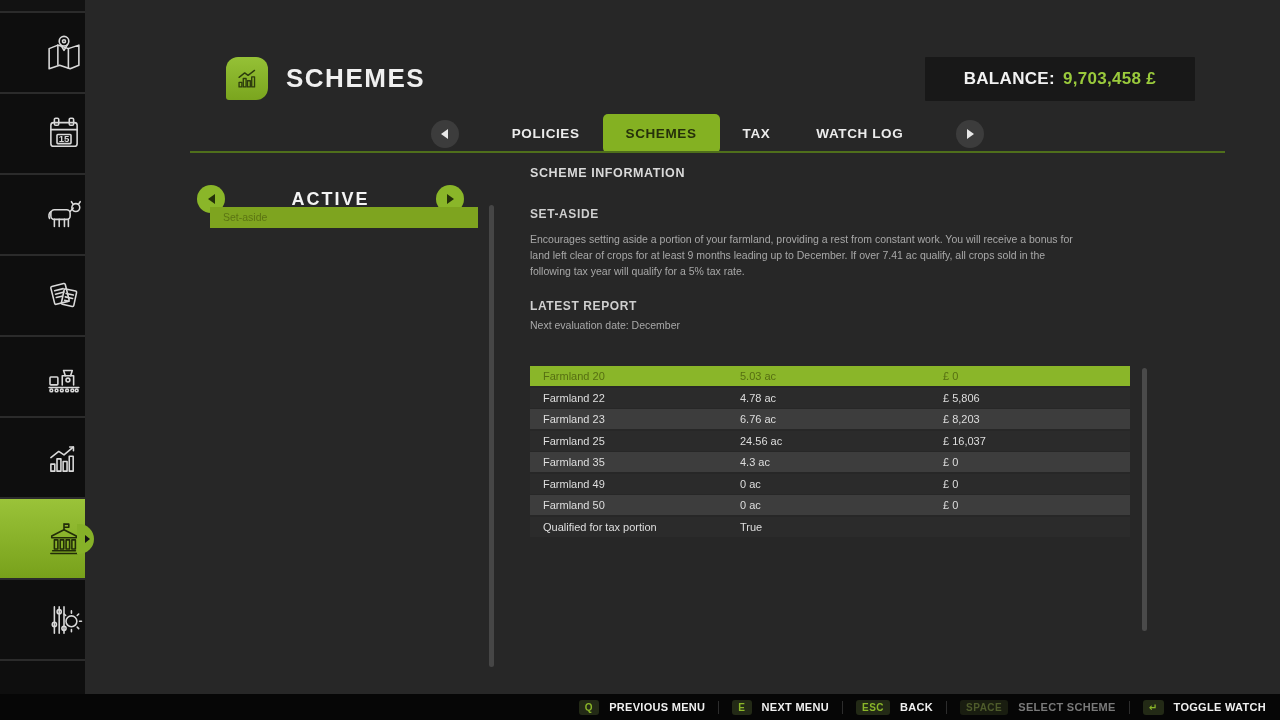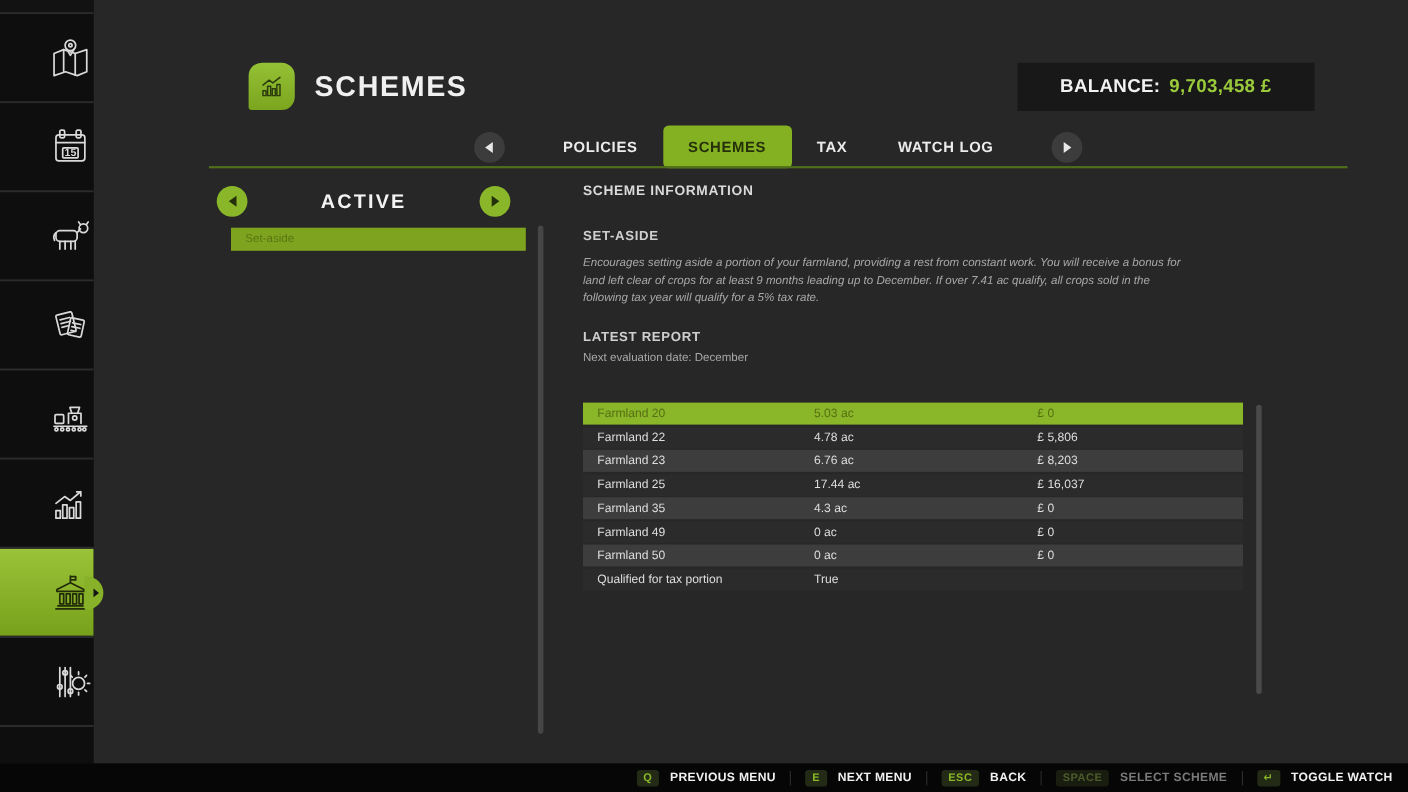--- a/index.html
+++ b/index.html
@@ -51,21 +51,21 @@
   .tab-circle.left { margin-right:30px; }
   .tab-circle.right { margin-left:30px; }
   .tri-left  { width:0; height:0; border-top:5px solid transparent; border-bottom:5px solid transparent; border-right:7px solid #e8e8e8; }
   .tri-right { width:0; height:0; border-top:5px solid transparent; border-bottom:5px solid transparent; border-left:7px solid #e8e8e8; }
   .tab { height:39px; display:flex; align-items:center; padding:0 23px; color:#ececec;
     font-size:13.5px; font-weight:bold; letter-spacing:0.6px; cursor:pointer; }
   .tab.active { background:#84b122; color:#25300a; border-radius:5px; }
   .tab-underline { position:absolute; left:190px; top:151px; width:1035px; height:2px; background:#4f6f1b; }
 
   
-  .active-header { position:absolute; left:197px; top:169px; width:267px; display:flex; align-items:center; }
+  .active-header { position:absolute; left:197px; top:185px; width:267px; display:flex; align-items:center; }
   .green-circle { width:28px; height:28px; border-radius:50%; background:#8ab629;
     display:flex; align-items:center; justify-content:center; cursor:pointer; }
   .tri-left.dark  { border-right-color:#24300a; }
   .tri-right.dark { border-left-color:#24300a; }
   .active-title { flex:1; text-align:center; color:#f4f4f4; font-size:18px; font-weight:bold; letter-spacing:2px; }
   .scheme-item { position:absolute; left:210px; top:207px; width:268px; height:21px;
     background:#7ea41f; color:#5b7413; font-size:10.5px; line-height:21px; padding-left:13px; cursor:pointer; }
   .left-scrollbar { position:absolute; left:489px; top:205px; width:5px; height:462px;
     background:#464646; border-radius:3px; }
   .right-scrollbar { position:absolute; left:1142px; top:368px; width:5px; height:263px;
@@ -240,21 +240,21 @@
     <div class="active-title">ACTIVE</div>
     <div class="green-circle">
       <div class="tri-right dark"></div>
     </div>
   </div>
   <div class="scheme-item">Set-aside</div>
   <div class="left-scrollbar"></div>
 
   <div class="h-main" style="top:166px;">SCHEME INFORMATION</div>
   <div class="h-sub" style="top:207px;">SET-ASIDE</div>
-  <div class="p-body" style="top:232px; width:545px;font-style:italic;">Encourages setting aside a portion of your farmland, providing a rest from constant work. You will receive a bonus for land left clear of crops for at least 9 months leading up to December. If over 7.41 ac qualify, all crops sold in the following tax year will qualify for a 5% tax rate.</div>
+  <div class="p-body" style="top:232px; width:545px;">Encourages setting aside a portion of your farmland, providing a rest from constant work. You will receive a bonus for land left clear of crops for at least 9 months leading up to December. If over 7.41 ac qualify, all crops sold in the following tax year will qualify for a 5% tax rate.</div>
   <div class="h-sub" style="top:299px;">LATEST REPORT</div>
   <div class="p-body" style="top:318px;">Next evaluation date: December</div>
 
   <div class="report-table">
     <div class="trow hl">
       <span>Farmland 20</span>
       <span>5.03 ac</span>
       <span>£ 0</span>
     </div>
     <div class="trow">
@@ -262,21 +262,21 @@
       <span>4.78 ac</span>
       <span>£ 5,806</span>
     </div>
     <div class="trow">
       <span>Farmland 23</span>
       <span>6.76 ac</span>
       <span>£ 8,203</span>
     </div>
     <div class="trow">
       <span>Farmland 25</span>
-      <span>17.44 ac</span>
+      <span>24.56 ac</span>
       <span>£ 16,037</span>
     </div>
     <div class="trow">
       <span>Farmland 35</span>
       <span>4.3 ac</span>
       <span>£ 0</span>
     </div>
     <div class="trow">
       <span>Farmland 49</span>
       <span>0 ac</span>

